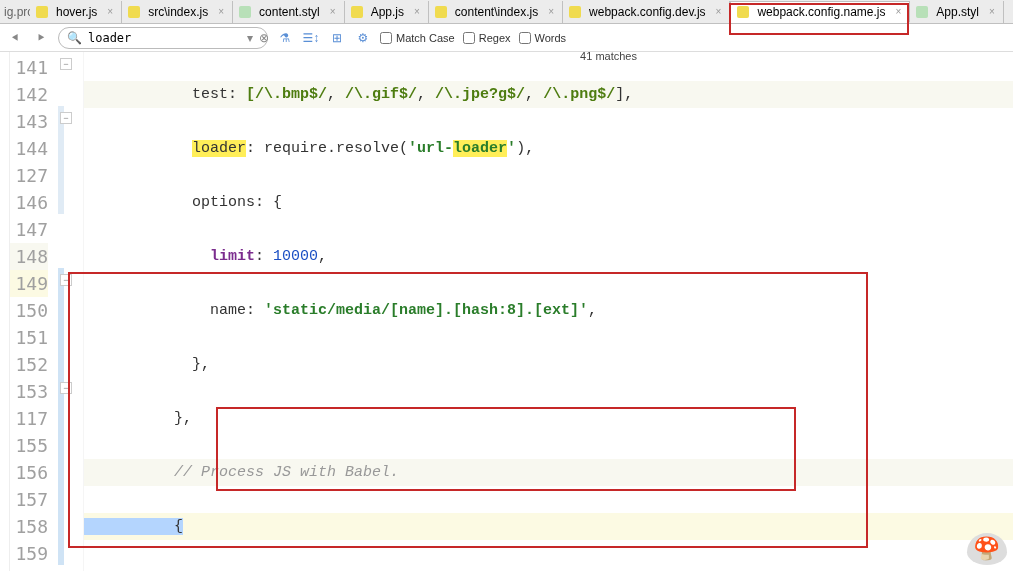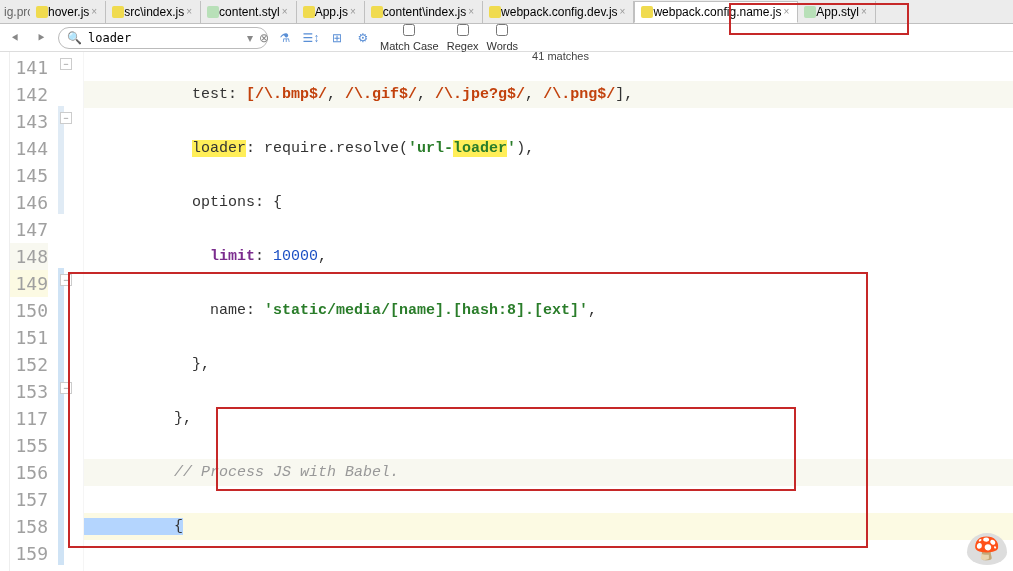--- a/index.html
+++ b/index.html
@@ -1,48 +1,48 @@
 <!DOCTYPE html>
 <html><head>
 <meta charset="utf-8">
 <style>
 * { margin:0; padding:0; box-sizing:border-box; }
 body { font-family:"Segoe UI",Arial,sans-serif; font-size:12px; background:#fff; width:1013px; height:571px; overflow:hidden; position:relative; }
 .tabs { display:flex; height:24px; background:#ececec; border-bottom:1px solid #c0c0c0; align-items:center; overflow:hidden; }
 .tabcut { width:30px; height:100%; display:flex; align-items:center; padding:0 4px; color:#666; }
-.tab { display:flex; align-items:center; height:22px; padding:0 6px; background:#ececec; border-right:1px solid #c0c0c0; gap:0; cursor:pointer; white-space:nowrap; }
+.tab { display:flex; align-items:center; height:22px; padding:0 6px; background:#ececec; border-right:1px solid #c0c0c0; gap:8px; cursor:pointer; white-space:nowrap; }
 .tab.active { background:#fff; border-top:2px solid #c0c0c0; border:1px solid #c0c0c0; border-bottom:1px solid #fff; }
 .tab-ico { width:12px; height:12px; border-radius:2px; display:inline-block; }
 .ico-js { background:#f0db4f; }
 .ico-styl { background:#b8e0b8; }
 .tab-x { color:#999; font-size:10px; padding:0 2px; }
 .search-row { display:flex; align-items:center; height:28px; padding:2px 6px; gap:8px; border-bottom:1px solid #ddd; }
 .nav-btn { width:18px; height:18px; display:flex; align-items:center; justify-content:center; color:#888; cursor:pointer; }
 .search-box { display:flex; align-items:center; border:1px solid #bbb; border-radius:12px; height:22px; padding:0 8px; gap:6px; width:210px; }
 .search-box input { border:none; outline:none; font-size:12px; flex:1; font-family:monospace; }
 .sico { color:#888; font-size:12px; }
 .tool-ico { width:18px; height:18px; display:flex; align-items:center; justify-content:center; color:#5a8fd6; cursor:pointer; }
-.check-opt { display:flex; align-items:center; gap:4px; font-size:11px; color:#333;flex-direction:column; }
+.check-opt { display:flex; align-items:center; gap:4px; font-size:11px; color:#333; }
 .check-opt input { width:12px; height:12px; }
 .matches { font-size:11px; color:#444; padding-left:6px;margin-top:36px; }
 .editor-wrap { display:flex; height:calc(571px - 52px); position:relative; }
 .gutter-left { width:10px; background:#fff; border-right:1px solid #eee; }
 .line-nums { width:46px; background:#fff; text-align:right; padding-right:8px; color:#a0a0a0; font-family:"Consolas",monospace; font-size:18px; line-height:27px; padding-top:2px; }
 .fold-gutter { width:28px; background:#fff; position:relative; border-right:1px solid #f5f5f5; }
 .fold-mark { position:absolute; left:4px; width:12px; height:12px; border:1px solid #ccc; background:#fff; color:#888; font-size:9px; text-align:center; line-height:10px; }
 .fold-rail { position:absolute; left:2px; width:6px; background:#e0ebf5; }
 .code-area { flex:1; font-family:"Consolas","Courier New",monospace; font-size:15px; line-height:27px; padding-top:2px; white-space:pre; position:relative; color:#333; }
 .ln { height:27px; }
 .ln.dim { background:#f8f8f0; }
 .ln.cur { background:#fcfae3; }
 .kw { color:#7b2d8e; font-weight:bold; }
 .str { color:#2a7d2a; font-weight:bold; }
 .num { color:#1a4fc4; }
 .cm { color:#999; font-style:italic; }
-.re { color:#c2410c; font-weight:bold; }
+.re { color:#4d7c0f; font-weight:bold; }
 .hl { background:#ffee58; }
 .red-box { position:absolute; border:2px solid #c62828; pointer-events:none; }
 .watermark { position:absolute; right:6px; bottom:6px; font-size:22px; color:#444; font-weight:bold; display:flex; align-items:center; gap:6px; pointer-events:none; }
 .watermark .bubble { width:40px; height:32px; background:#ddd; border-radius:50% 50% 50% 50% / 60% 60% 40% 40%; display:flex; align-items:center; justify-content:center; }
 .watermark .bot { font-size:10px; color:#888; position:absolute; right:8px; bottom:-2px; }
 </style>
 </head>
 <body>
 
 <div class="tabs">
@@ -119,21 +119,21 @@
   <span class="matches">41 matches</span>
 </div>
 
 <div class="editor-wrap">
   <div class="gutter-left"></div>
   <div class="line-nums">
     <div class="ln">141</div>
     <div class="ln">142</div>
     <div class="ln">143</div>
     <div class="ln">144</div>
-    <div class="ln">145</div>
+    <div class="ln">127</div>
     <div class="ln">146</div>
     <div class="ln">147</div>
     <div class="ln dim">148</div>
     <div class="ln cur">149</div>
     <div class="ln">150</div>
     <div class="ln">151</div>
     <div class="ln">152</div>
     <div class="ln">153</div>
     <div class="ln">117</div>
     <div class="ln">155</div>

